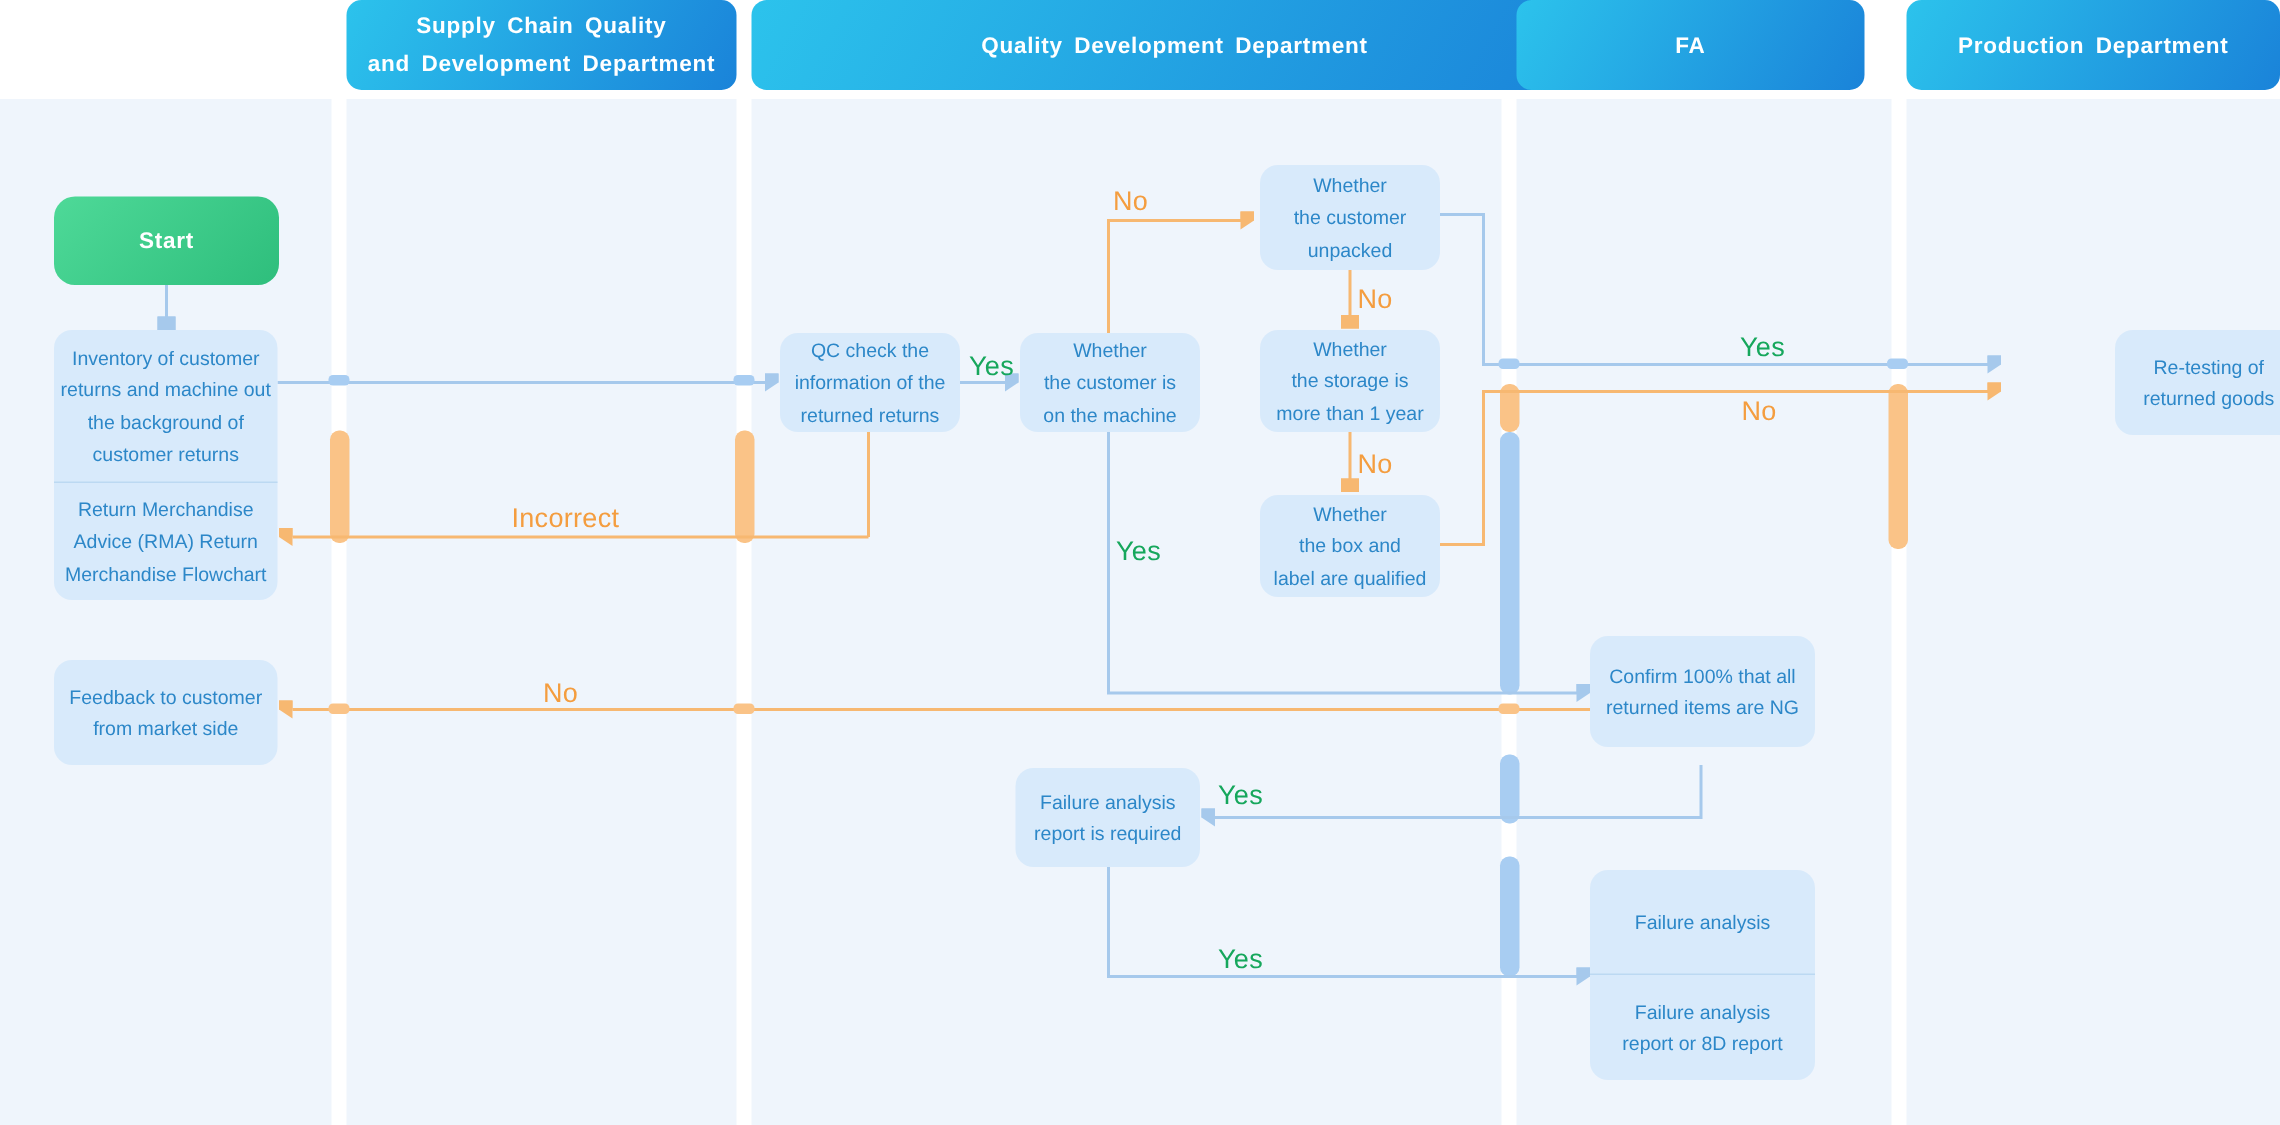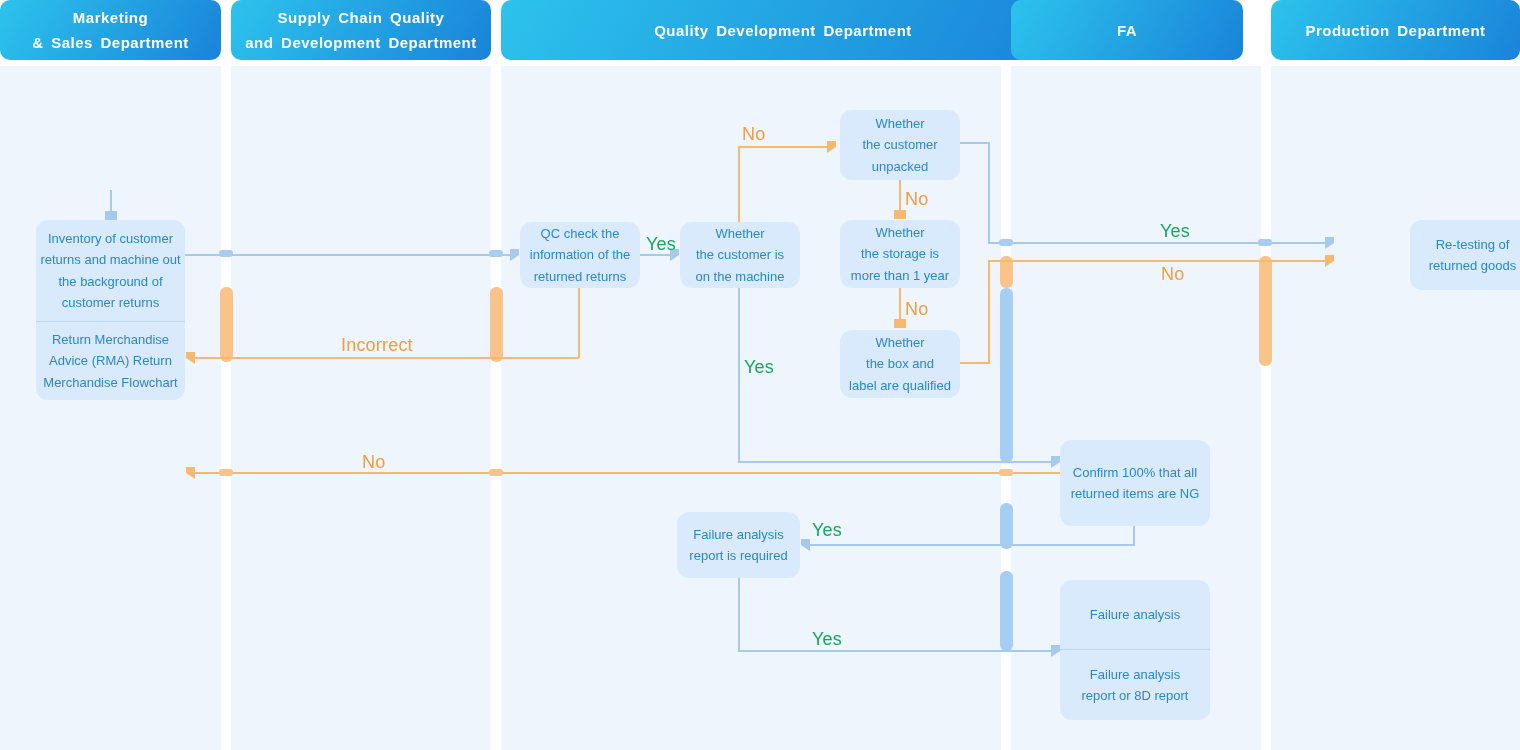--- a/index.html
+++ b/index.html
@@ -50,22 +50,20 @@
 <body>
 
 <div class="stage">
 
   <div class="lane-body" style="left:0;width:221px"></div>
   <div class="lane-body" style="left:231px;width:260px"></div>
   <div class="lane-body" style="left:501px;width:500px"></div>
   <div class="lane-body" style="left:1011px;width:250px"></div>
   <div class="lane-body" style="left:1271px;width:249px"></div>
 
-  <div class="lane-header" style="left:0;width:221px">Marketing
-&amp; Sales Department</div>
   <div class="lane-header" style="left:231px;width:260px">Supply Chain Quality
 and Development Department</div>
   <div class="lane-header" style="left:501px;width:564px">Quality Development Department</div>
   <div class="lane-header" style="left:1011px;width:232px">FA</div>
   <div class="lane-header" style="left:1271px;width:249px">Production Department</div>
 
   <div class="bar bo" style="left:220px;top:287px;height:75px"></div>
   <div class="bar bo" style="left:490px;top:287px;height:75px"></div>
   <div class="bar bo" style="left:1000px;top:256px;height:32px"></div>
   <div class="bar bb" style="left:1000px;top:288px;height:175px"></div>
@@ -122,35 +120,40 @@
   <div class="al ao" style="left:186px;top:467px"></div>
 
   <div class="cap bb" style="left:219px;top:250px"></div>
   <div class="cap bb" style="left:489px;top:250px"></div>
   <div class="cap bb" style="left:999px;top:239px"></div>
   <div class="cap bb" style="left:1258px;top:239px"></div>
   <div class="cap bo" style="left:219px;top:469px"></div>
   <div class="cap bo" style="left:489px;top:469px"></div>
   <div class="cap bo" style="left:999px;top:469px"></div>
 
+  <div class="start-node" style="left:36px;top:131px;width:150px;height:59px">Start</div>
 
   <div class="node stacked" style="left:36px;top:220px;width:149px;height:180px">
     <div class="node-section divided" style="height:101px">
       <div class="node-text">Inventory of customer
 returns and machine out
 the background of
 customer returns</div>
     </div>
     <div class="node-section" style="height:78px">
       <div class="node-text">Return Merchandise
 Advice (RMA) Return
 Merchandise Flowchart</div>
     </div>
   </div>
 
+  <div class="node" style="left:36px;top:440px;width:149px;height:70px">
+    <div class="node-text">Feedback to customer
+from market side</div>
+  </div>
 
   <div class="node" style="left:520px;top:222px;width:120px;height:66px">
     <div class="node-text">QC check the
 information of the
 returned returns</div>
   </div>
 
   <div class="node" style="left:680px;top:222px;width:120px;height:66px">
     <div class="node-text">Whether
 the customer is
@@ -168,21 +171,21 @@
 the storage is
 more than 1 year</div>
   </div>
 
   <div class="node" style="left:840px;top:330px;width:120px;height:68px">
     <div class="node-text">Whether
 the box and
 label are qualified</div>
   </div>
 
-  <div class="node" style="left:1060px;top:440px;width:150px;height:86px">
+  <div class="node" style="left:1060px;top:424px;width:150px;height:74px">
     <div class="node-text">Confirm 100% that all
 returned items are NG</div>
   </div>
 
   <div class="node" style="left:1410px;top:220px;width:125px;height:70px">
     <div class="node-text">Re-testing of
 returned goods</div>
   </div>
 
   <div class="node" style="left:677px;top:512px;width:123px;height:66px">

